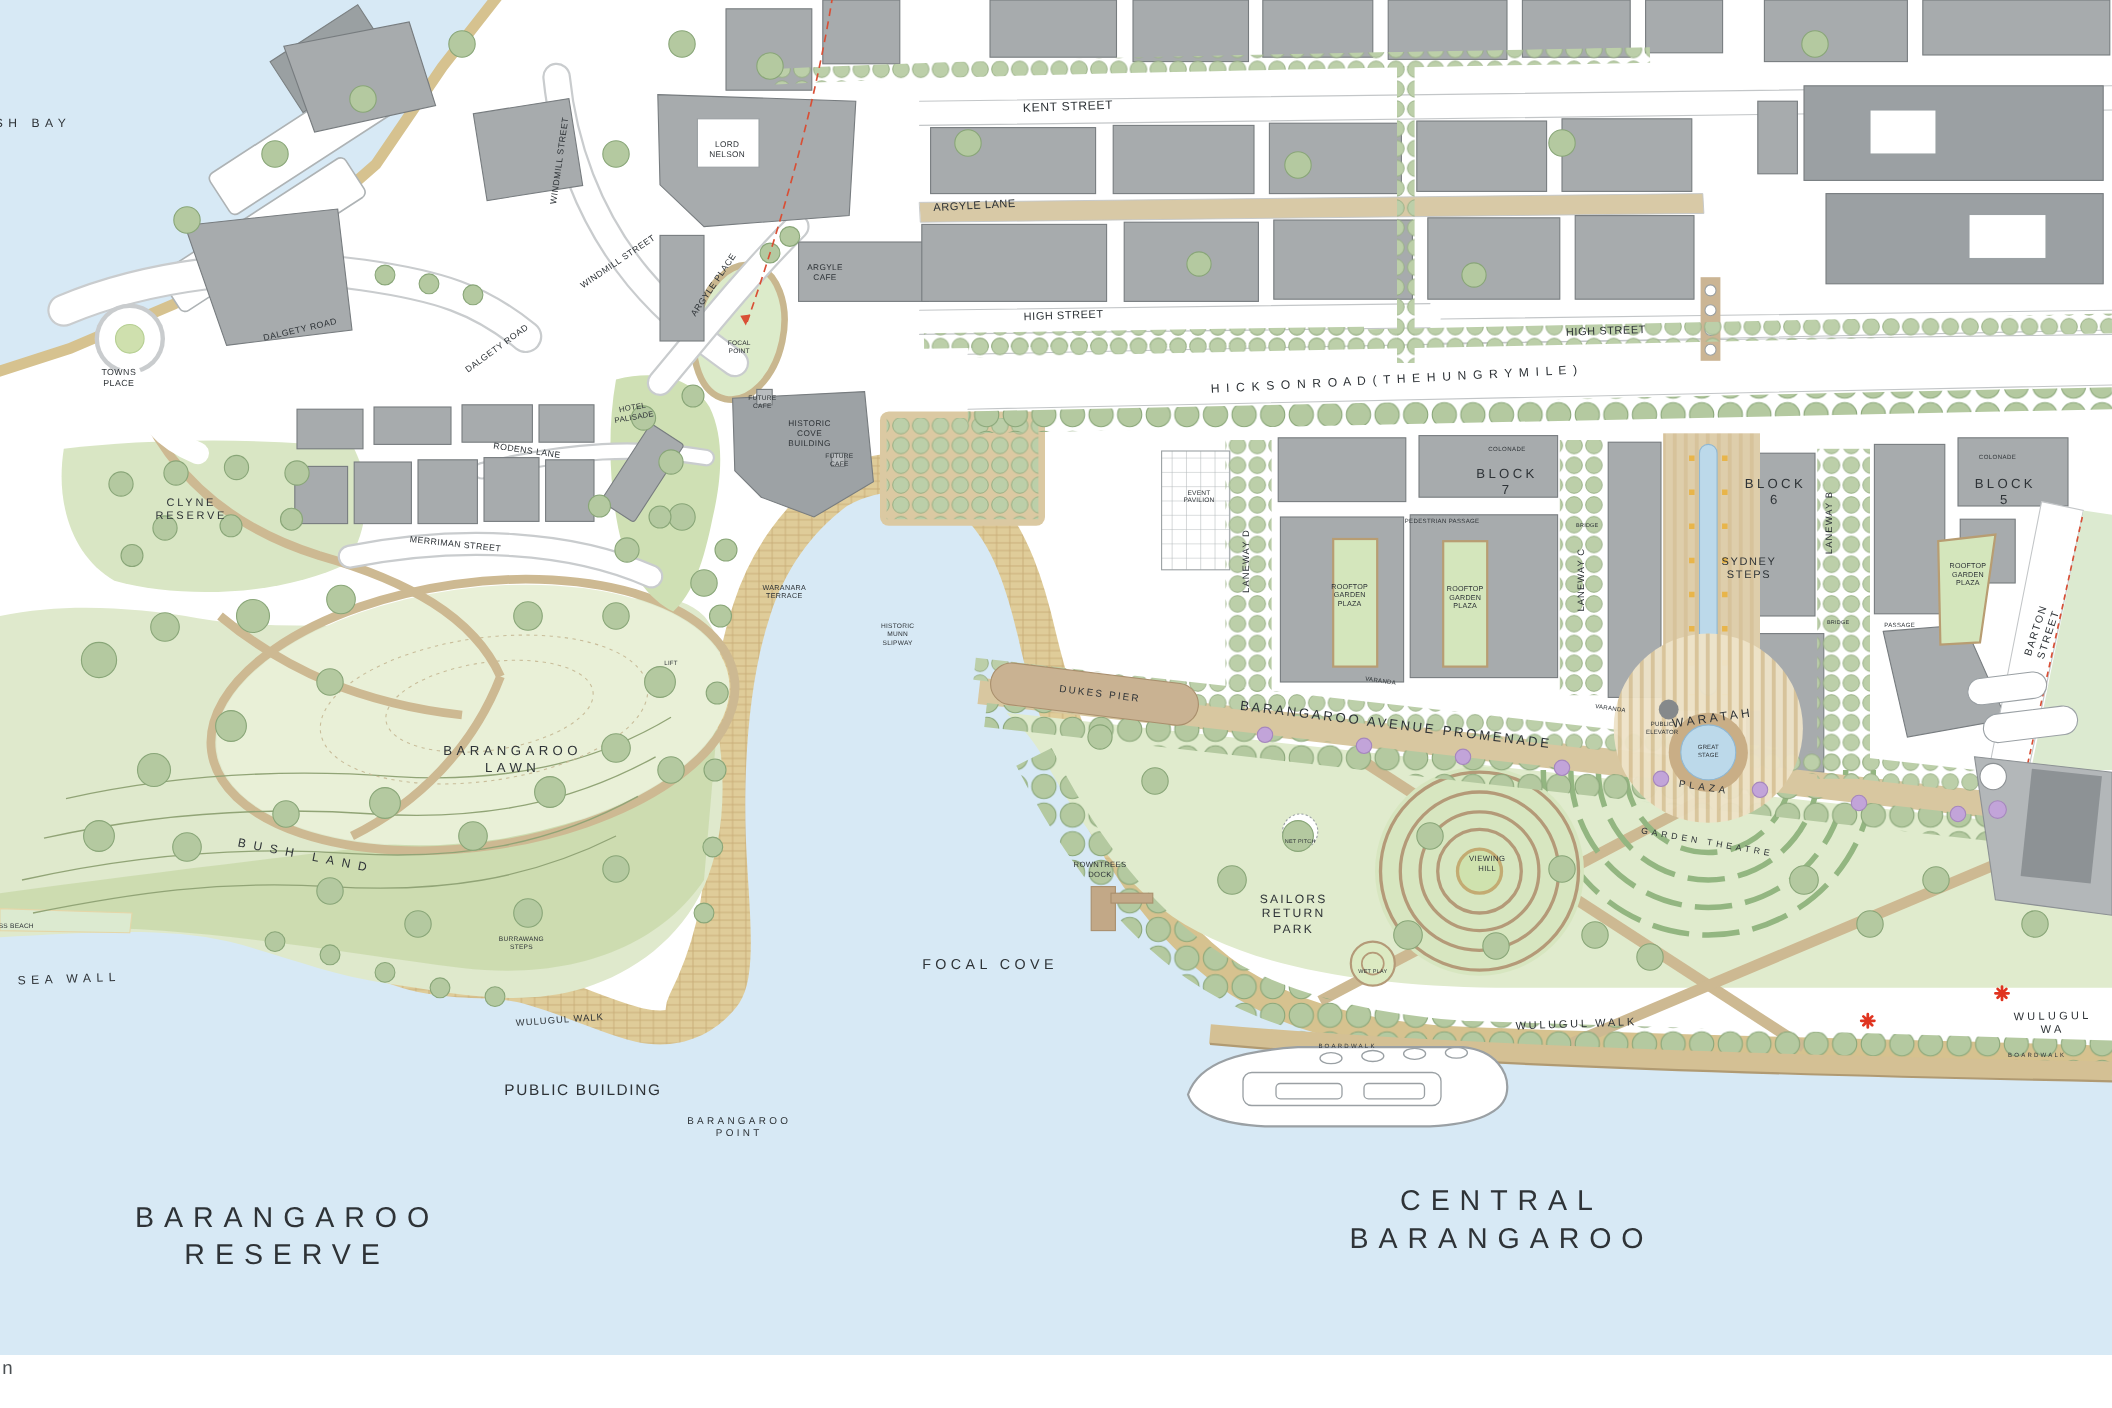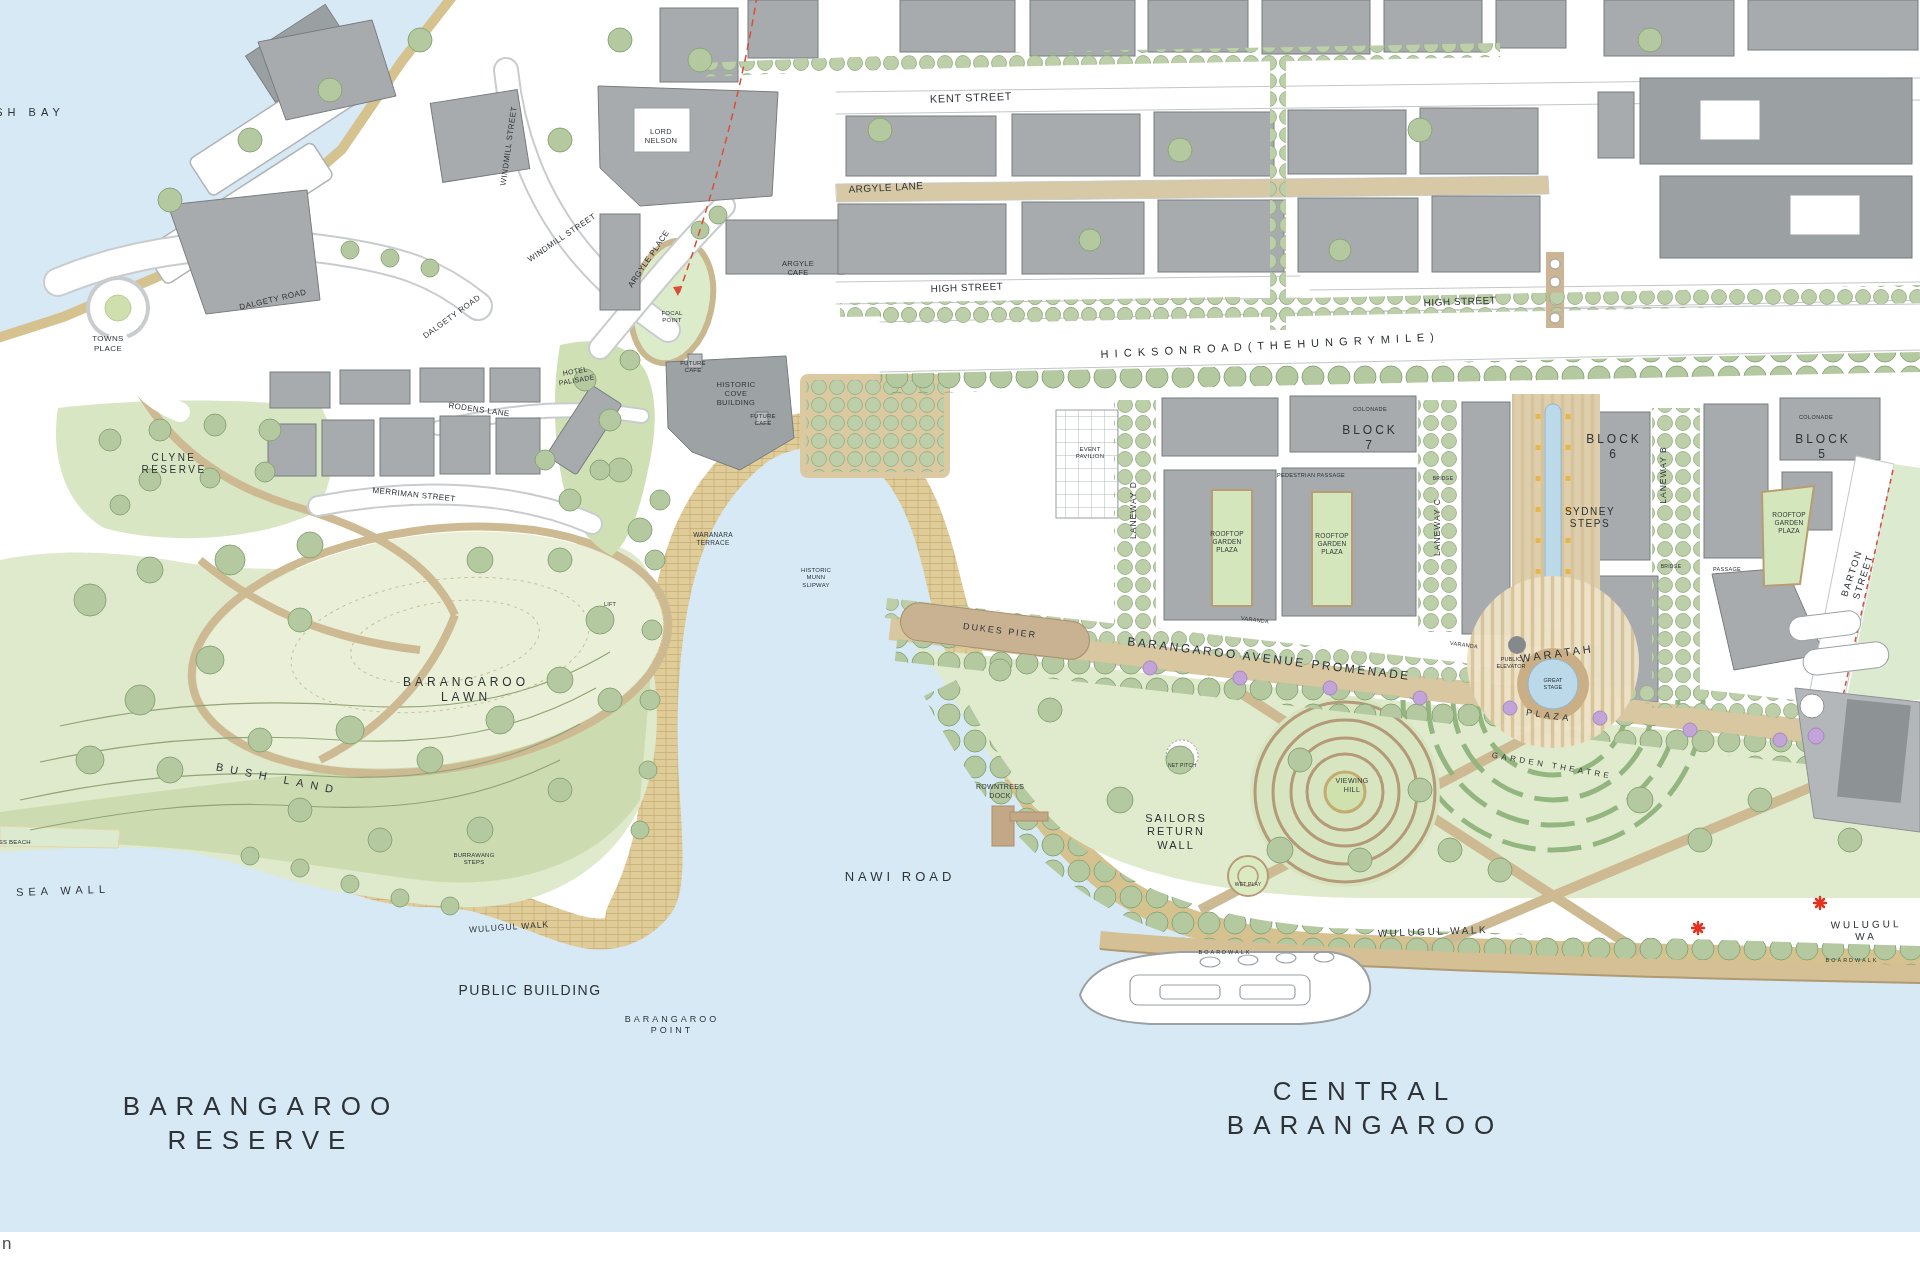--- a/index.html
+++ b/index.html
@@ -426,21 +426,21 @@
   <div class="map-label" style="left: 30px; top: 113px; font-size: 11px; letter-spacing: 5px; line-height: 1.22; transform: translate(-50%, -50%) rotate(0deg);">SH   BAY</div>
       <div class="map-label" style="left: 108px; top: 344px; font-size: 8px; letter-spacing: 0.4px; line-height: 1.22; transform: translate(-50%, -50%) rotate(0deg);">TOWNS
 PLACE</div>
       <div class="map-label" style="left: 273px; top: 300px; font-size: 8px; letter-spacing: 0.5px; line-height: 1.22; transform: translate(-50%, -50%) rotate(-13deg);">DALGETY ROAD</div>
       <div class="map-label" style="left: 452px; top: 317px; font-size: 8px; letter-spacing: 0.5px; line-height: 1.22; transform: translate(-50%, -50%) rotate(-36deg);">DALGETY ROAD</div>
       <div class="map-label" style="left: 509px; top: 146px; font-size: 8px; letter-spacing: 0.5px; line-height: 1.22; transform: translate(-50%, -50%) rotate(-82deg);">WINDMILL STREET</div>
       <div class="map-label" style="left: 562px; top: 238px; font-size: 8px; letter-spacing: 0.5px; line-height: 1.22; transform: translate(-50%, -50%) rotate(-34deg);">WINDMILL STREET</div>
       <div class="map-label" style="left: 649px; top: 259px; font-size: 8px; letter-spacing: 0.5px; line-height: 1.22; transform: translate(-50%, -50%) rotate(-56deg);">ARGYLE PLACE</div>
       <div class="map-label" style="left: 661px; top: 136px; font-size: 7.5px; letter-spacing: 0.3px; line-height: 1.22; transform: translate(-50%, -50%) rotate(0deg);">LORD
 NELSON</div>
-      <div class="map-label" style="left: 798px; top: 248px; font-size: 7.5px; letter-spacing: 0.3px; line-height: 1.22; transform: translate(-50%, -50%) rotate(0deg); margin-top: 20px;">ARGYLE
+      <div class="map-label" style="left: 750px; top: 248px; font-size: 7.5px; letter-spacing: 0.3px; line-height: 1.22; transform: translate(-50%, -50%) rotate(0deg);">ARGYLE
 CAFE</div>
       <div class="map-label" style="left: 672px; top: 317px; font-size: 6px; letter-spacing: 0.2px; line-height: 1.22; transform: translate(-50%, -50%) rotate(0deg);">FOCAL
 POINT</div>
       <div class="map-label" style="left: 971px; top: 98px; font-size: 11px; letter-spacing: 0.6px; line-height: 1.22; transform: translate(-50%, -50%) rotate(-2deg);">KENT STREET</div>
       <div class="map-label" style="left: 886px; top: 188px; font-size: 10px; letter-spacing: 0.5px; line-height: 1.22; transform: translate(-50%, -50%) rotate(-3deg);">ARGYLE LANE</div>
       <div class="map-label" style="left: 967px; top: 288px; font-size: 10px; letter-spacing: 0.5px; line-height: 1.22; transform: translate(-50%, -50%) rotate(-2deg);">HIGH STREET</div>
       <div class="map-label" style="left: 1460px; top: 302px; font-size: 10px; letter-spacing: 0.5px; line-height: 1.22; transform: translate(-50%, -50%) rotate(-2deg);">HIGH STREET</div>
       <div class="map-label" style="left: 1268px; top: 346px; font-size: 11px; letter-spacing: 1.5px; line-height: 1.22; transform: translate(-50%, -50%) rotate(-3deg);">H I C K S O N   R O A D   ( T H E   H U N G R Y   M I L E )</div>
       <div class="map-label" style="left: 576px; top: 376px; font-size: 7px; letter-spacing: 0.3px; line-height: 1.22; transform: translate(-50%, -50%) rotate(-10deg);">HOTEL
 PALISADE</div>
@@ -467,26 +467,26 @@
       <div class="map-label" style="left: 63px; top: 891px; font-size: 11px; letter-spacing: 5px; line-height: 1.22; transform: translate(-50%, -50%) rotate(-2deg);">SEA   WALL</div>
       <div class="map-label" style="left: 8px; top: 843px; font-size: 6px; letter-spacing: 0.2px; line-height: 1.22; transform: translate(-50%, -50%) rotate(0deg);">GRASS BEACH</div>
       <div class="map-label" style="left: 474px; top: 859px; font-size: 6px; letter-spacing: 0.2px; line-height: 1.22; transform: translate(-50%, -50%) rotate(0deg);">BURRAWANG
 STEPS</div>
       <div class="map-label" style="left: 509px; top: 927px; font-size: 8.5px; letter-spacing: 1px; line-height: 1.22; transform: translate(-50%, -50%) rotate(-4deg);">WULUGUL WALK</div>
       <div class="map-label" style="left: 530px; top: 991px; font-size: 14px; letter-spacing: 1.5px; line-height: 1.22; transform: translate(-50%, -50%) rotate(0deg);">PUBLIC BUILDING</div>
       <div class="map-label" style="left: 672px; top: 1025px; font-size: 9px; letter-spacing: 3px; line-height: 1.22; transform: translate(-50%, -50%) rotate(0deg);">BARANGAROO
 POINT</div>
       <div class="map-label" style="left: 261px; top: 1124px; font-size: 26px; letter-spacing: 9px; line-height: 1.3; transform: translate(-50%, -50%) rotate(0deg);">BARANGAROO
 RESERVE</div>
-      <div class="map-label" style="left: 900px; top: 877px; font-size: 13px; letter-spacing: 4px; line-height: 1.22; transform: translate(-50%, -50%) rotate(0deg);">NAWI ROAD</div>
+      <div class="map-label" style="left: 900px; top: 877px; font-size: 13px; letter-spacing: 4px; line-height: 1.22; transform: translate(-50%, -50%) rotate(0deg);">FOCAL COVE</div>
       <div class="map-label" style="left: 1000px; top: 792px; font-size: 7px; letter-spacing: 0.3px; line-height: 1.22; transform: translate(-50%, -50%) rotate(0deg);">ROWNTREES
 DOCK</div>
       <div class="map-label" style="left: 1176px; top: 832px; font-size: 11px; letter-spacing: 2px; line-height: 1.22; transform: translate(-50%, -50%) rotate(0deg);">SAILORS
 RETURN
-WALL</div>
+PARK</div>
       <div class="map-label" style="left: 1000px; top: 631px; font-size: 9px; letter-spacing: 2px; line-height: 1.22; transform: translate(-50%, -50%) rotate(7deg);">DUKES PIER</div>
       <div class="map-label" style="left: 1269px; top: 659px; font-size: 12px; letter-spacing: 2.5px; line-height: 1.22; transform: translate(-50%, -50%) rotate(7deg);">BARANGAROO AVENUE PROMENADE</div>
       <div class="map-label" style="left: 1352px; top: 786px; font-size: 7px; letter-spacing: 0.4px; line-height: 1.22; transform: translate(-50%, -50%) rotate(0deg);">VIEWING
 HILL</div>
       <div class="map-label" style="left: 1552px; top: 766px; font-size: 8px; letter-spacing: 3.5px; line-height: 1.22; transform: translate(-50%, -50%) rotate(10deg);">GARDEN THEATRE</div>
       <div class="map-label" style="left: 1370px; top: 438px; font-size: 12px; letter-spacing: 3px; line-height: 1.22; transform: translate(-50%, -50%) rotate(0deg);">BLOCK
 7</div>
       <div class="map-label" style="left: 1614px; top: 447px; font-size: 12px; letter-spacing: 3px; line-height: 1.22; transform: translate(-50%, -50%) rotate(0deg);">BLOCK
 6</div>
       <div class="map-label" style="left: 1823px; top: 447px; font-size: 12px; letter-spacing: 3px; line-height: 1.22; transform: translate(-50%, -50%) rotate(0deg);">BLOCK

